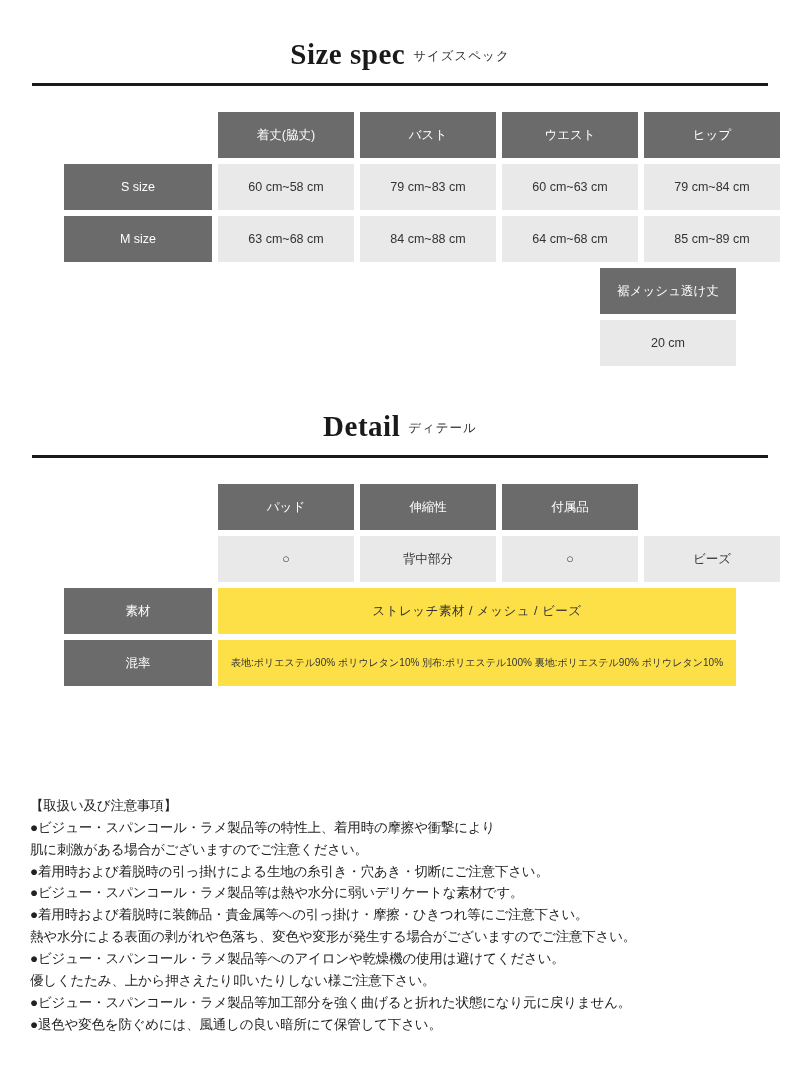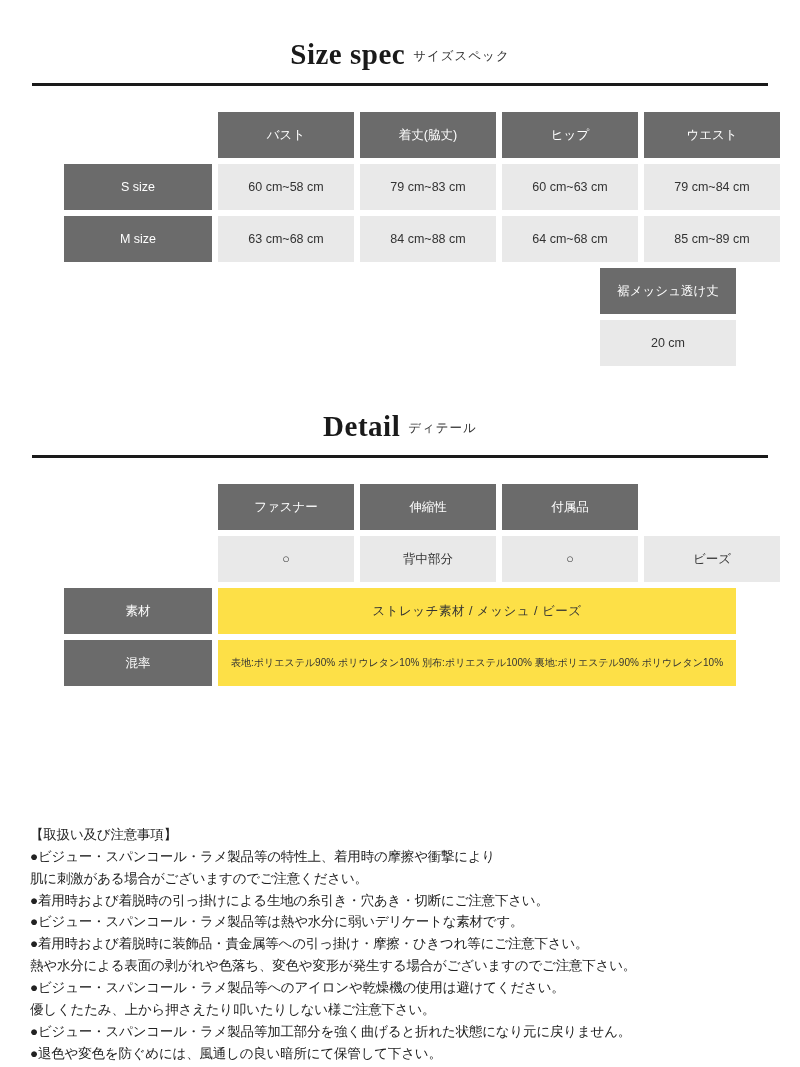--- a/index.html
+++ b/index.html
@@ -100,21 +100,21 @@
     letter-spacing: 0.5px;
   }
   .d-wide.small { font-size: 10px; letter-spacing: 0; padding: 0 4px; }
 
   .mesh-row { justify-content: flex-end; }
 
   
   .notes {
     position: absolute;
     left: 30px;
-    top: 824px;
+    top: 795px;
     width: 744px;
     font-size: 13.5px;
     line-height: 1.62;
     color: #222222;
     letter-spacing: -0.2px;
   }
   .notes .line { white-space: nowrap; }
   .notes .title { font-weight: normal; }
 </style>
 </head>
@@ -124,24 +124,24 @@
 
   <div class="section-head">
     <span class="en">Size spec</span><span class="jp">サイズスペック</span>
   </div>
   <div class="rule"></div>
 
   <div class="grid sizespec">
 
     <div class="row">
       <div class="cell blank c-label"></div>
+      <div class="cell hdr c-data">着丈(脇丈)</div>
       <div class="cell hdr c-data">バスト</div>
-      <div class="cell hdr c-data">着丈(脇丈)</div>
+      <div class="cell hdr c-data">ウエスト</div>
       <div class="cell hdr c-data">ヒップ</div>
-      <div class="cell hdr c-data">ウエスト</div>
     </div>
 
     <div class="row">
       <div class="cell hdr c-label">S size</div>
       <div class="cell val c-data">60 cm~58 cm</div>
       <div class="cell val c-data">79 cm~83 cm</div>
       <div class="cell val c-data">60 cm~63 cm</div>
       <div class="cell val c-data">79 cm~84 cm</div>
     </div>
 
@@ -165,21 +165,21 @@
 
   <div class="section-head">
     <span class="en">Detail</span><span class="jp">ディテール</span>
   </div>
   <div class="rule"></div>
 
   <div class="grid detail">
 
     <div class="row">
       <div class="cell blank d-label"></div>
-      <div class="cell hdr d-cell">ファスナー</div>
+      <div class="cell hdr d-cell">パッド</div>
       <div class="cell hdr d-cell">伸縮性</div>
       <div class="cell hdr d-cell">付属品</div>
     </div>
 
     <div class="row">
       <div class="cell blank d-label"></div>
       <div class="cell val d-cell">○</div>
       <div class="cell val d-cell">背中部分</div>
       <div class="cell val d-cell">○</div>
       <div class="cell val d-cell">ビーズ</div>

